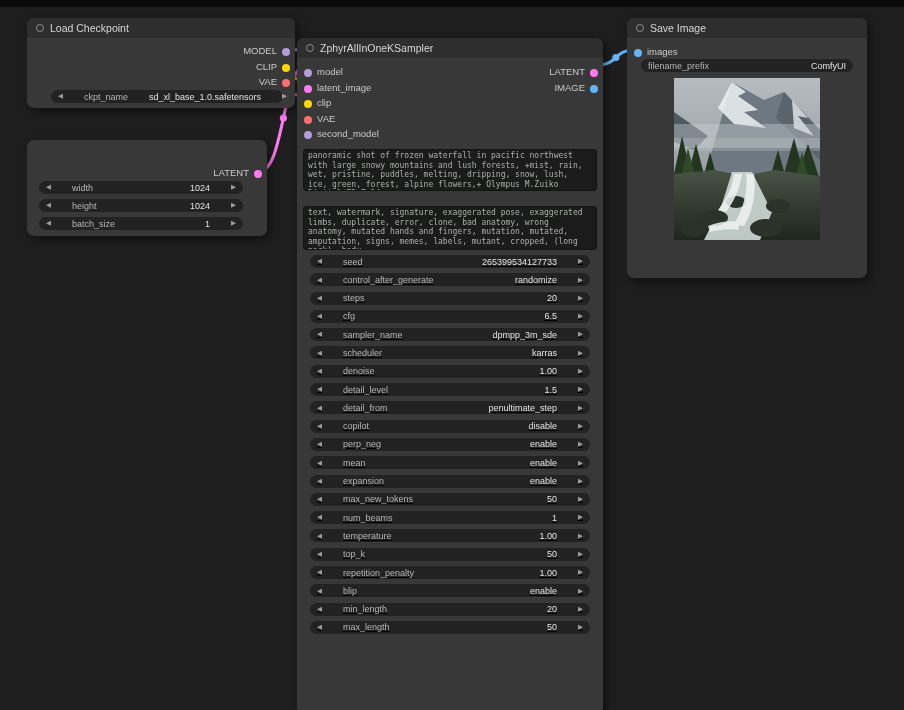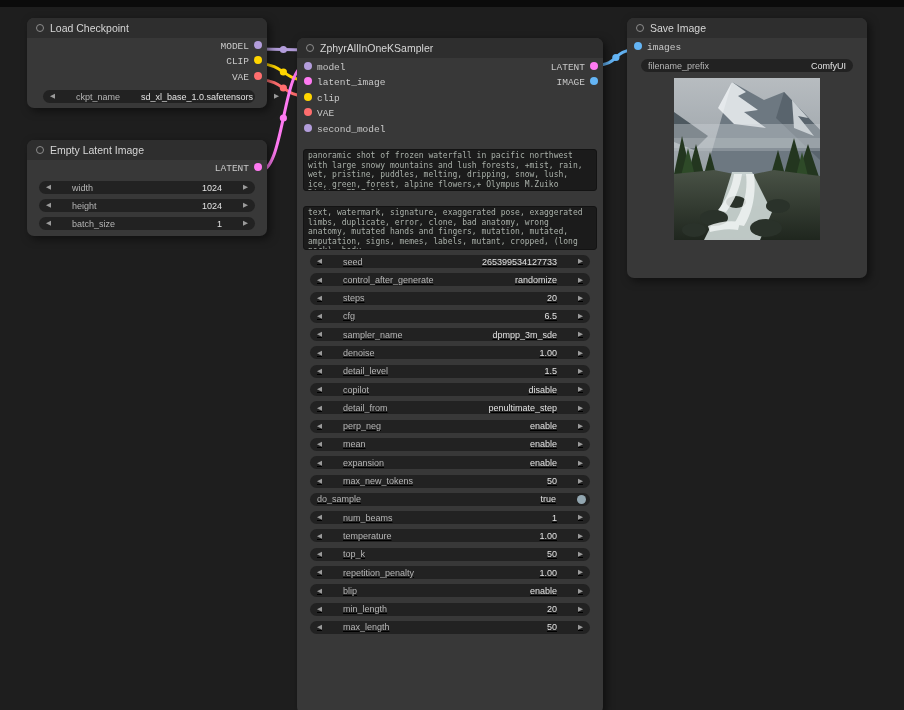--- a/index.html
+++ b/index.html
@@ -6,44 +6,44 @@
   html,body { margin:0; padding:0; background:#1e1e1e; font-family:"Liberation Sans", sans-serif; }
   #canvas { position:relative; width:904px; height:710px; overflow:hidden; background:#1e1e1e; }
   #topbar { position:absolute; top:0; left:0; right:0; height:7px; background:#0b0b0b; }
   #wires { position:absolute; top:0; left:0; width:904px; height:710px; pointer-events:none; }
 
   .node { position:absolute; background:#383838; border-radius:7px; box-shadow:3px 3px 9px rgba(0,0,0,0.5); }
   .node-header { height:20px; background:#2e2e2e; border-radius:7px 7px 0 0; display:flex; align-items:center; gap:6px; padding:0 9px; }
   .collapse-dot { width:8px; height:8px; border-radius:50%; border:1.5px solid #8c8c8c; flex:none; }
   .node-title { font-size:10.5px; color:#d6d6d6; white-space:nowrap; }
 
-  .slot { display:flex; align-items:flex-start; gap:5px; height:15.4px; padding:0 2px;font-family:Liberation Mono, monospace; }
+  .slot { display:flex; align-items:flex-end; gap:5px; height:15.4px; padding:0 2px; }
   .slot .dot { width:8px; height:8px; border-radius:50%; flex:none; background:#888; }
   .slot .slot-label { font-size:9.5px; color:#c9c9c9; white-space:nowrap; }
   .slots-out .slot { flex-direction:row-reverse; }
 
   .widgets { position:absolute; }
   .widget { display:flex; align-items:center; gap:21px; height:13px; border-radius:7px; background:#222; padding:0 7px; margin-bottom:5px; font-size:9px; }
   .widget .arrow { font-size:6.5px; color:#9b9b9b; line-height:1; flex:none; }
   .widget .wlabel { color:#b5b5b5; white-space:nowrap; }
   .widget .wvalue { margin-left:auto; color:#e2e2e2; white-space:nowrap; }
   .widget .knob { display:none; width:9px; height:9px; border-radius:50%; background:#93a7b1; flex:none; margin-right:-3px; }
   .widget.w-toggle .knob { display:block; }
 
   .prompt { position:absolute; left:6px; width:294px; background:#1b1b1b; border:1px solid #131313; border-radius:3px;
             color:#a9b0a9; font-family:"DejaVu Sans Mono", monospace; font-size:8px; line-height:9.5px;
             padding:1px 4px; overflow:hidden; resize:none; white-space:pre-wrap; word-break:break-word; outline:none; }
 
-  #node-load-checkpoint { left:27px; top:18px; width:240px; height:90px; }
+  #node-load-checkpoint { left:27px; top:18px; width:268px; height:90px; }
   #node-load-checkpoint .slots-out { position:absolute; top:23px; right:3px; }
-  #node-load-checkpoint .widgets { left:16px; right:12px; top:72px; }
+  #node-load-checkpoint .widgets { left:24px; right:12px; top:72px; }
 
   #node-empty-latent { left:27px; top:140px; width:240px; height:96px; }
   #node-empty-latent .slots-out { position:absolute; top:23px; right:3px; }
-  #node-empty-latent .widgets { left:12px; right:12px; top:41px; }
+  #node-empty-latent .widgets { left:12px; right:24px; top:41px; }
 
   #node-ksampler { left:297px; top:18px; width:306px; height:676px;margin-top:20px; }
   #node-ksampler .slots-in { position:absolute; top:24px; left:5px; }
   #node-ksampler .slots-out { position:absolute; top:24px; right:3px; }
   #node-ksampler .prompt-pos { top:111px; height:42px; }
   #node-ksampler .prompt-neg { top:168px; height:44px; }
   #node-ksampler .widgets { left:13px; right:13px; top:217px; }
   #node-ksampler .widget { margin-bottom:5.3px;text-decoration:underline; }
 
   #node-save-image { left:627px; top:18px; width:240px; height:260px; }
@@ -97,24 +97,20 @@
           <span class="arrow">◀</span>
           <span class="wlabel">ckpt_name</span>
           <span class="wvalue">sd_xl_base_1.0.safetensors</span>
           <span class="arrow">▶</span>
 
         </div>
       </div>
   </div>
 
   <div class="node" id="node-empty-latent">
-    <div class="node-header">
-      <span class="collapse-dot"></span>
-      <span class="node-title">Empty Latent Image</span>
-    </div>
     <div class="slots slots-out">
 
         <div class="slot">
           <span class="dot" style="background: rgb(255, 122, 242);"></span>
           <span class="slot-label">LATENT</span>
         </div>
       </div>
     <div class="widgets">
 
         <div class="widget w-combo">
@@ -226,55 +222,62 @@
         </div>
 
         <div class="widget w-combo">
           <span class="arrow">◀</span>
           <span class="wlabel">sampler_name</span>
           <span class="wvalue">dpmpp_3m_sde</span>
           <span class="arrow">▶</span>
 
         </div>
 
+        <div class="widget w-combo">
+          <span class="arrow">◀</span>
+          <span class="wlabel">scheduler</span>
+          <span class="wvalue">karras</span>
+          <span class="arrow">▶</span>
+
+        </div>
 
         <div class="widget w-combo">
           <span class="arrow">◀</span>
           <span class="wlabel">denoise</span>
           <span class="wvalue">1.00</span>
           <span class="arrow">▶</span>
 
         </div>
 
         <div class="widget w-combo">
           <span class="arrow">◀</span>
           <span class="wlabel">detail_level</span>
           <span class="wvalue">1.5</span>
           <span class="arrow">▶</span>
 
         </div>
 
         <div class="widget w-combo">
           <span class="arrow">◀</span>
+          <span class="wlabel">detail_from</span>
+          <span class="wvalue">penultimate_step</span>
+          <span class="arrow">▶</span>
+
+        </div>
+
+        <div class="widget w-combo">
+          <span class="arrow">◀</span>
           <span class="wlabel">copilot</span>
           <span class="wvalue">disable</span>
           <span class="arrow">▶</span>
 
         </div>
 
         <div class="widget w-combo">
           <span class="arrow">◀</span>
-          <span class="wlabel">detail_from</span>
-          <span class="wvalue">penultimate_step</span>
-          <span class="arrow">▶</span>
-
-        </div>
-
-        <div class="widget w-combo">
-          <span class="arrow">◀</span>
           <span class="wlabel">perp_neg</span>
           <span class="wvalue">enable</span>
           <span class="arrow">▶</span>
 
         </div>
 
         <div class="widget w-combo">
           <span class="arrow">◀</span>
           <span class="wlabel">mean</span>
           <span class="wvalue">enable</span>
@@ -291,27 +294,20 @@
         </div>
 
         <div class="widget w-combo">
           <span class="arrow">◀</span>
           <span class="wlabel">max_new_tokens</span>
           <span class="wvalue">50</span>
           <span class="arrow">▶</span>
 
         </div>
 
-        <div class="widget w-toggle">
-
-          <span class="wlabel">do_sample</span>
-          <span class="wvalue">true</span>
-
-          <span class="knob"></span>
-        </div>
 
         <div class="widget w-combo">
           <span class="arrow">◀</span>
           <span class="wlabel">num_beams</span>
           <span class="wvalue">1</span>
           <span class="arrow">▶</span>
 
         </div>
 
         <div class="widget w-combo">

